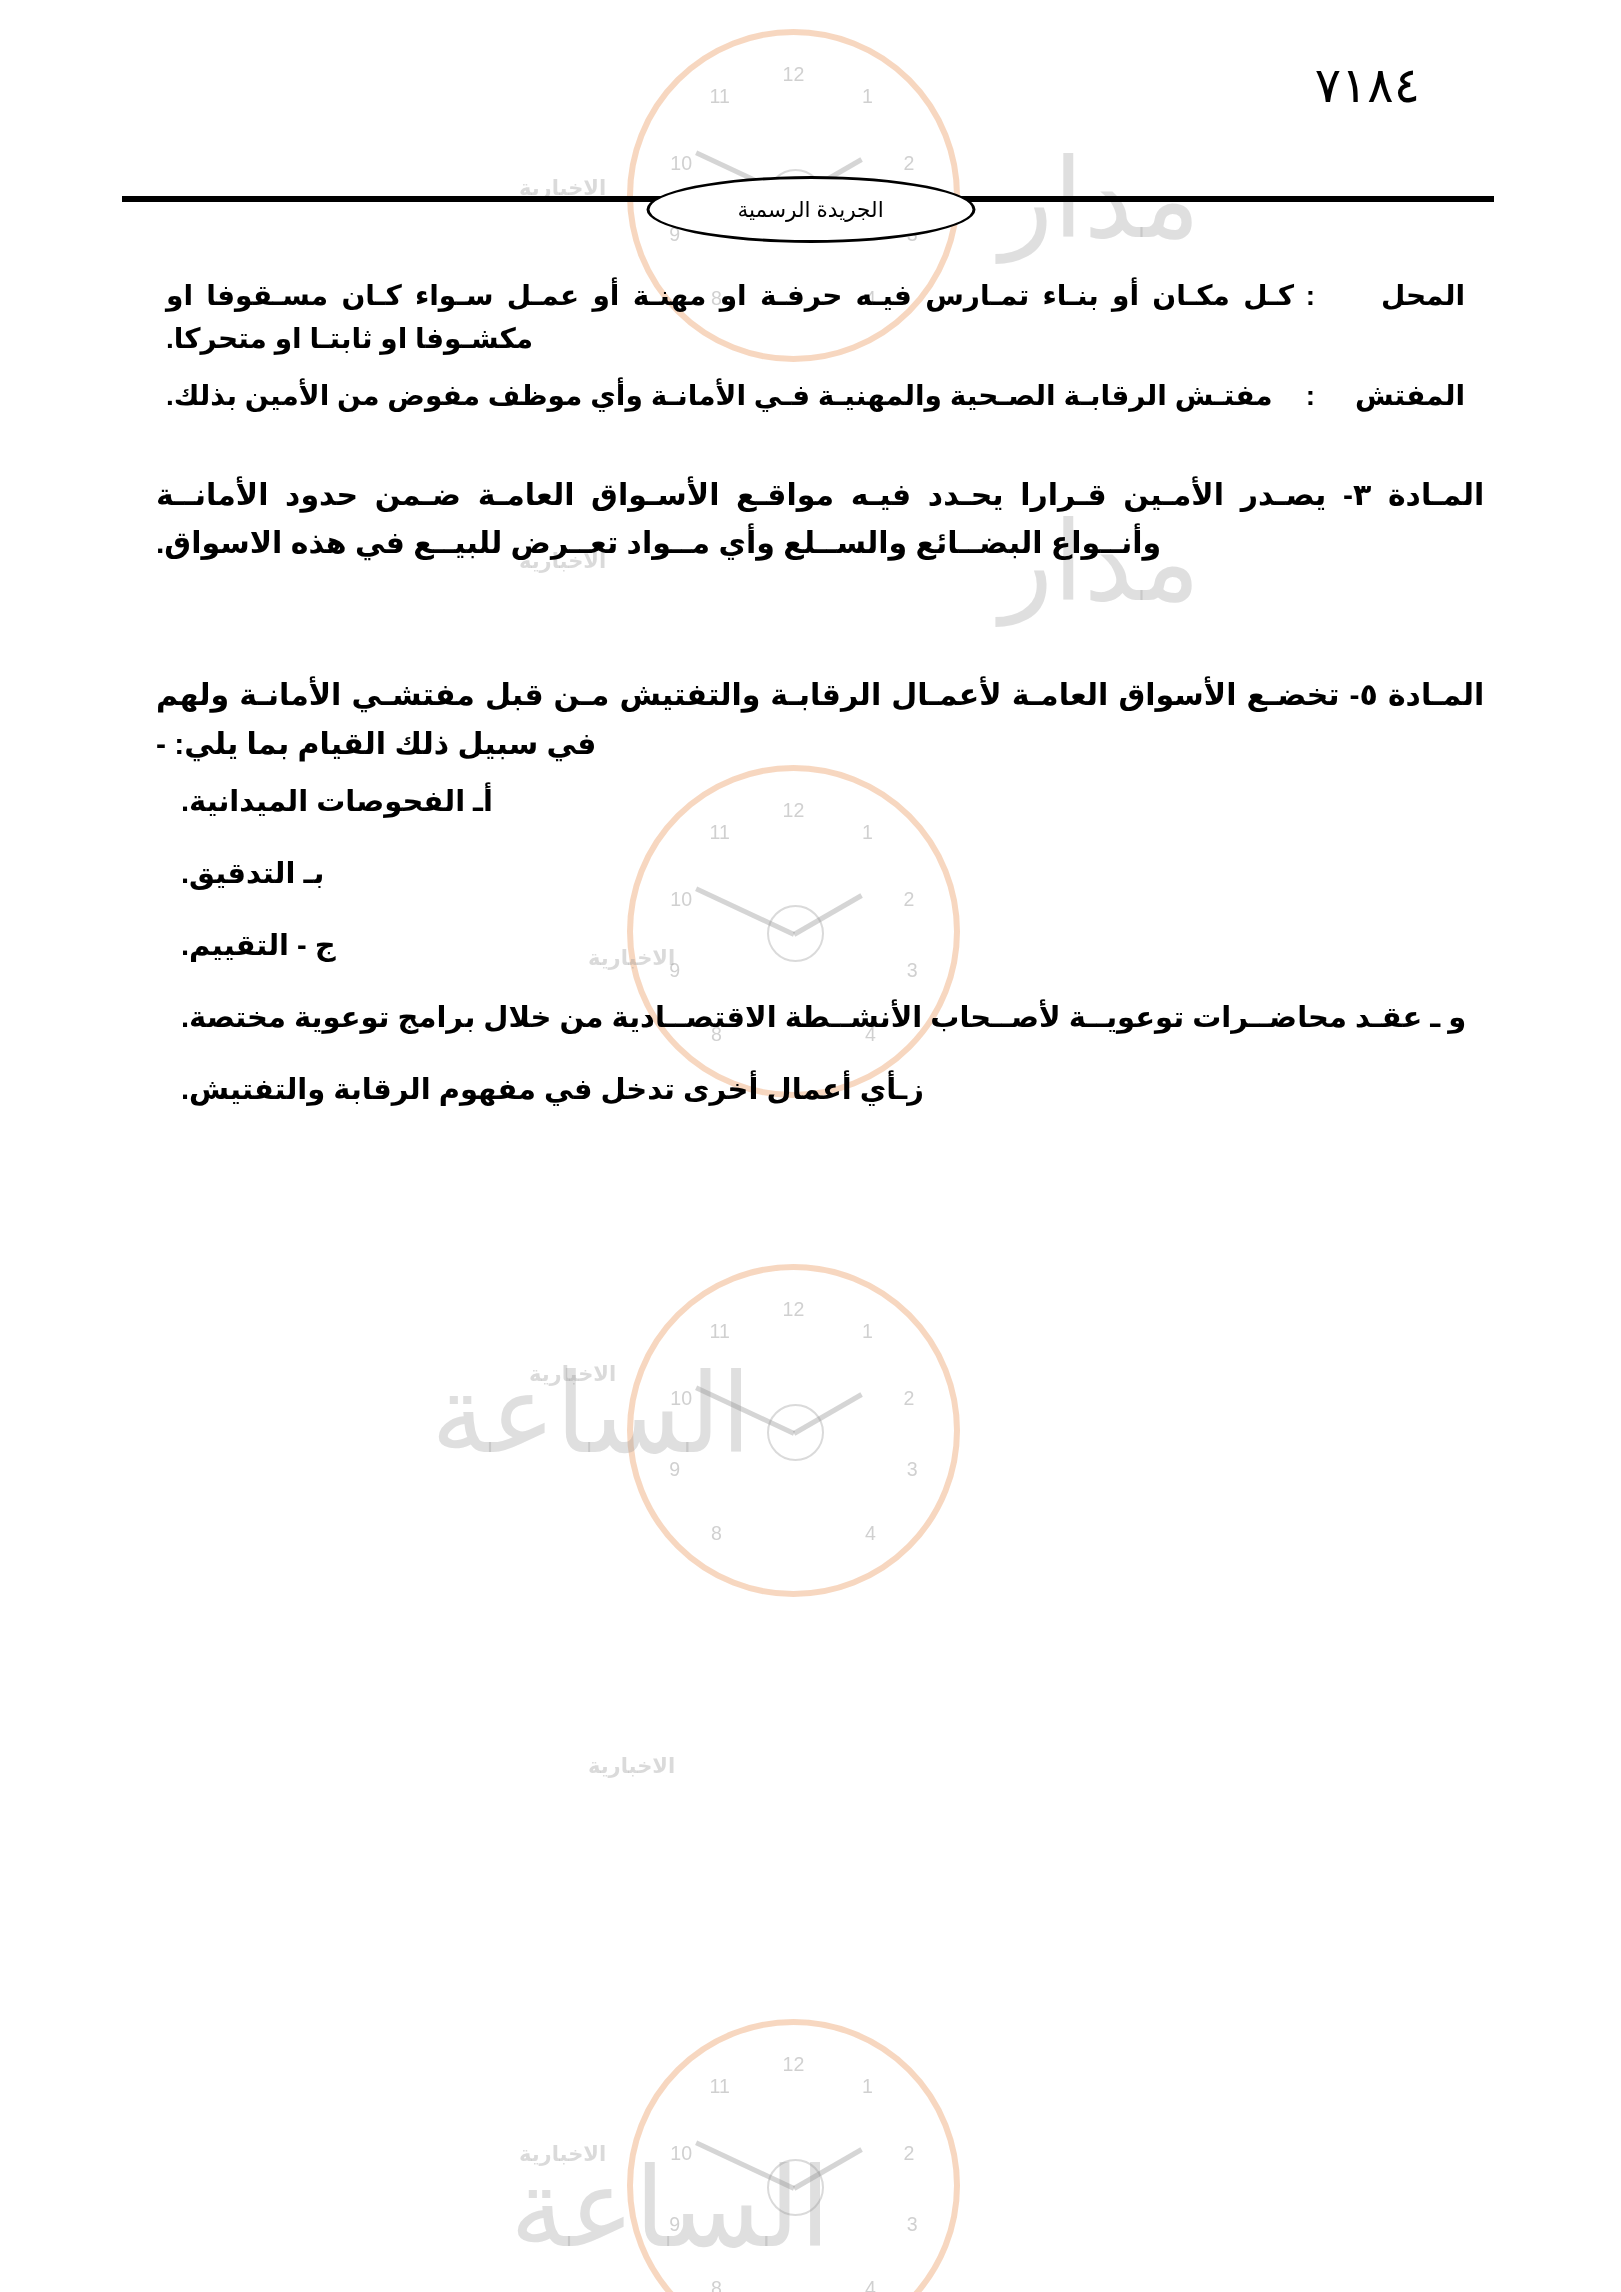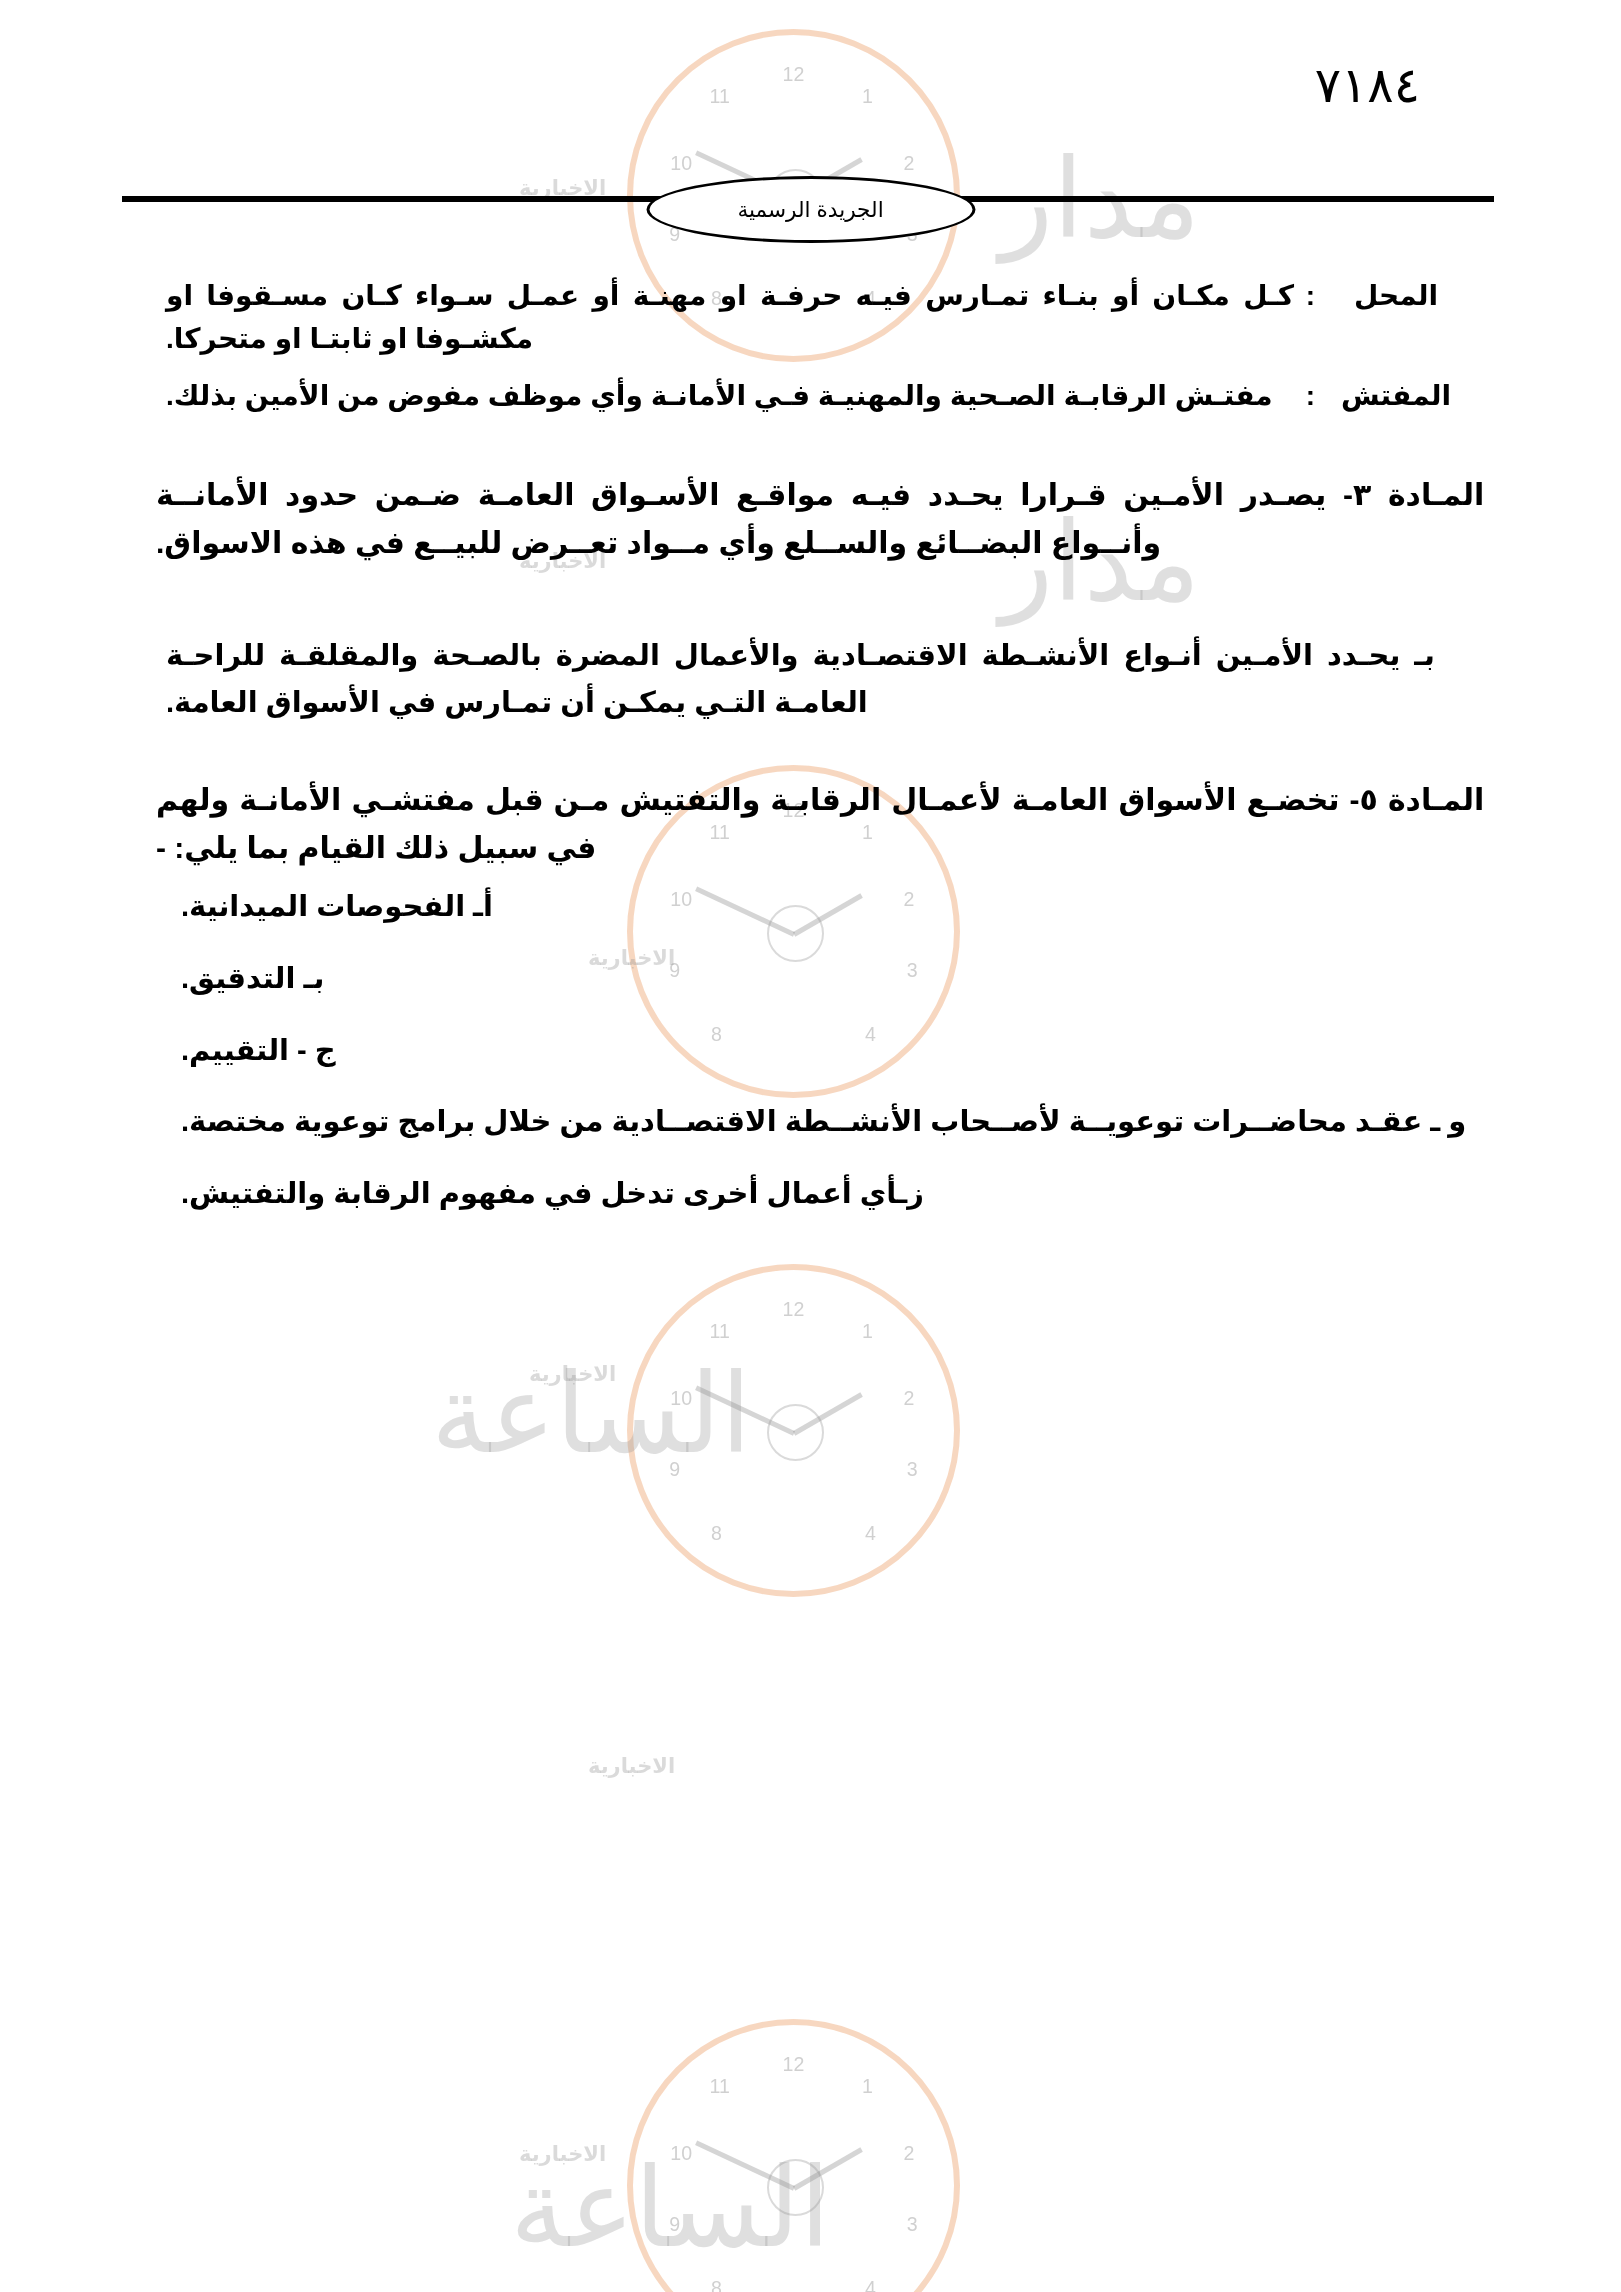--- a/index.html
+++ b/index.html
@@ -109,21 +109,21 @@
     display: flex;
     flex-direction: row;
     margin-bottom: 13.7px;
     font-size: 28px;
     font-weight: bold;
     line-height: 1.55;
   }
   .def-term {
     width: 167px;
     flex: 0 0 167px;
-    text-align: center;
+    text-align: right;
     padding-right: 29px;
     box-sizing: border-box;
   }
   .def-colon {
     width: 33px;
     flex: 0 0 33px;
     text-align: center;
   }
   .def-text {
     flex: 1 1 auto;
@@ -269,21 +269,20 @@
 
     <div class="gap-md"></div>
 
     <p class="article">المـادة ٣- يصـدر الأمـين قـرارا يحـدد فيـه مواقـع الأسـواق العامـة ضـمن حدود الأمانــة وأنــواع البضــائع والســلع وأي مــواد تعــرض للبيــع في هذه الاسواق.</p>
 
     <div class="gap-md"></div>
 
 
     <div class="gap-sm"></div>
 
-    <p class="sub-item">بـ يحـدد الأمـين أنـواع الأنشـطة الاقتصـادية والأعمال المضرة بالصـحة والمقلقـة للراحـة العامـة التـي يمكـن أن تمـارس في الأسواق العامة.</p>
 
     <div class="gap-md"></div>
 
     <p class="article">المـادة ٥- تخضـع الأسواق العامـة لأعمـال الرقابـة والتفتيش مـن قبل مفتشـي الأمانـة ولهم في سبيل ذلك القيام بما يلي: -</p>
 
     <p class="list-item li-a">أـ   الفحوصات الميدانية.</p>
     <p class="list-item li-b">بـ التدقيق.</p>
     <p class="list-item li-j">ج - التقييم.</p>
     <p class="list-item li-w">و ـ عقـد محاضــرات توعويــة لأصــحاب الأنشــطة الاقتصــادية من خلال برامج توعوية مختصة.</p>
     <p class="list-item li-z">زـأي أعمال أخرى تدخل في مفهوم الرقابة والتفتيش.</p>

